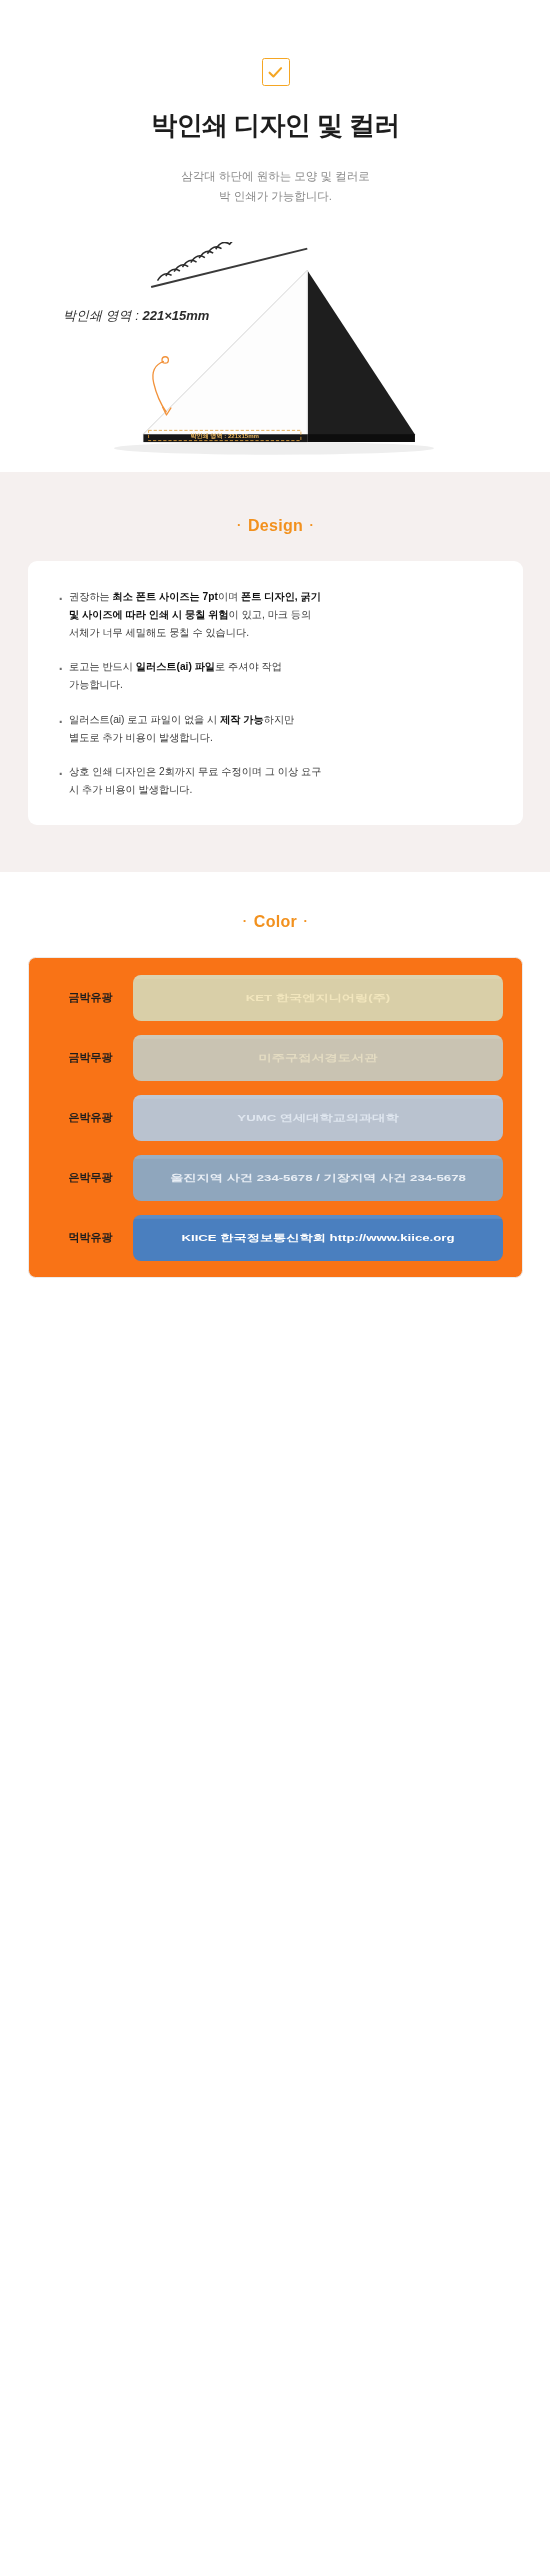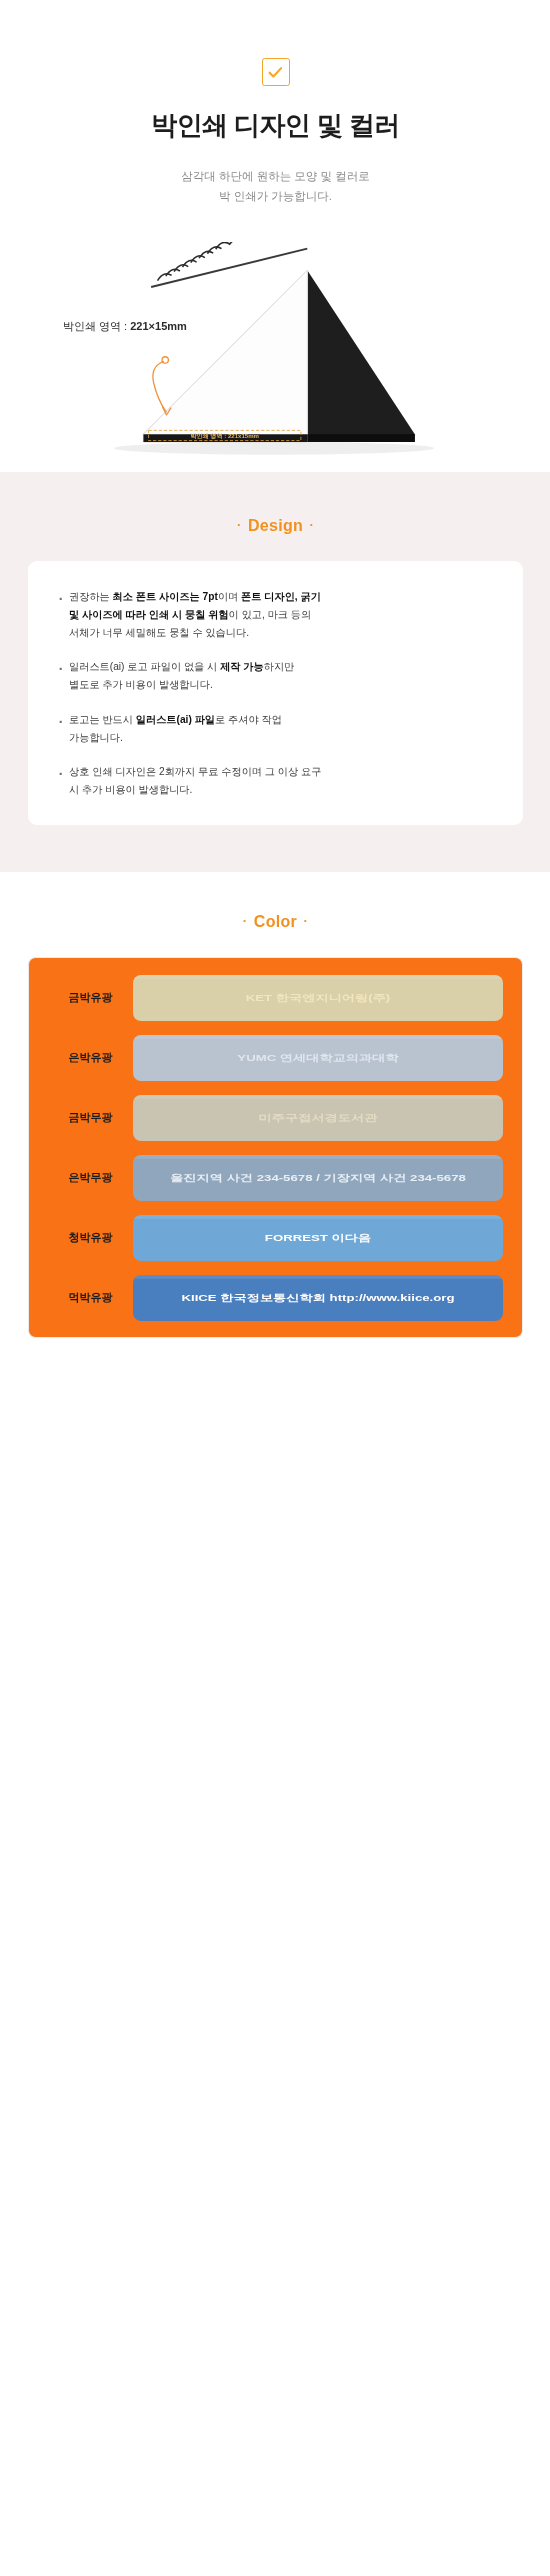--- a/index.html
+++ b/index.html
@@ -52,24 +52,25 @@
     height: 243px;
     margin-top: 23px;
   }
   .stand {
     position: absolute;
     left: 82px; top: 13px;
     width: 384px; height: 218px;
   }
   .callout-text {
     position: absolute;
-    left: 63px; top: 90px;
-    font-size: 11px;
+    left: 63px; top: 78px;
+    font-size: 13px;
     color: #2b2b2b;
     white-space: nowrap;
+    font-style: italic;
   }
   .callout-text b { font-weight: bold; }
 
   
   .section-grey {
     background: #f5f0ef;
     padding: 45px 0 47px 0;
   }
   .sec-title {
     text-align: center;
@@ -212,22 +213,22 @@
     </div>
   </section>
 
   <section class="section-grey">
     <h2 class="sec-title">
       <span class="dot">·</span><span>Design</span><span class="dot">·</span>
     </h2>
     <div class="card">
       <ul class="bullets" id="design-list">
           <li>권장하는 <b>최소 폰트 사이즈는 7pt</b>이며 <b>폰트 디자인, 굵기<br>및 사이즈에 따라 인쇄 시 뭉칠 위험</b>이 있고, 마크 등의<br>서체가 너무 세밀해도 뭉칠 수 있습니다.</li>
+          <li>로고는 반드시 <b>일러스트(ai) 파일</b>로 주셔야 작업<br>가능합니다.</li>
           <li>일러스트(ai) 로고 파일이 없을 시 <b>제작 가능</b>하지만<br>별도로 추가 비용이 발생합니다.</li>
-          <li>로고는 반드시 <b>일러스트(ai) 파일</b>로 주셔야 작업<br>가능합니다.</li>
           <li>상호 인쇄 디자인은 2회까지 무료 수정이며 그 이상 요구<br>시 추가 비용이 발생합니다.</li>
         </ul>
     </div>
   </section>
 
   <section class="section-white">
     <h2 class="sec-title">
       <span class="dot">·</span><span>Color</span><span class="dot">·</span>
     </h2>
 
@@ -239,56 +240,46 @@
           <div class="swatch-label">금박유광</div>
           <div class="swatch-img">
             <svg viewBox="0 0 420 72" preserveAspectRatio="none">
               <rect x="0" y="0" width="420" height="72" fill="#d9cfa8"></rect>
               <rect x="0" y="0" width="420" height="6" fill="rgba(255,255,255,0.10)"></rect>
               <text x="210" y="41" font-family="Liberation Sans, sans-serif" font-size="15" font-weight="bold" fill="#f2e6bd" text-anchor="middle">KET  한국엔지니어링(주)</text>
             </svg>
           </div>
         </div>
         <div class="swatch-row">
+          <div class="swatch-label">금박무광</div>
+          <div class="swatch-img">
+            <svg viewBox="0 0 420 72" preserveAspectRatio="none">
+              <rect x="0" y="0" width="420" height="72" fill="#c9c3b2"></rect>
+              <rect x="0" y="0" width="420" height="6" fill="rgba(255,255,255,0.10)"></rect>
+              <text x="210" y="41" font-family="Liberation Sans, sans-serif" font-size="15" font-weight="bold" fill="#e4dcc2" text-anchor="middle">미주구접서경도서관</text>
+            </svg>
+          </div>
+        </div>
+        <div class="swatch-row">
           <div class="swatch-label">은박유광</div>
           <div class="swatch-img">
             <svg viewBox="0 0 420 72" preserveAspectRatio="none">
               <rect x="0" y="0" width="420" height="72" fill="#b9c2cf"></rect>
               <rect x="0" y="0" width="420" height="6" fill="rgba(255,255,255,0.10)"></rect>
               <text x="210" y="41" font-family="Liberation Sans, sans-serif" font-size="15" font-weight="bold" fill="#dfe6ef" text-anchor="middle">YUMC  연세대학교의과대학</text>
             </svg>
           </div>
         </div>
         <div class="swatch-row">
-          <div class="swatch-label">금박무광</div>
-          <div class="swatch-img">
-            <svg viewBox="0 0 420 72" preserveAspectRatio="none">
-              <rect x="0" y="0" width="420" height="72" fill="#c9c3b2"></rect>
-              <rect x="0" y="0" width="420" height="6" fill="rgba(255,255,255,0.10)"></rect>
-              <text x="210" y="41" font-family="Liberation Sans, sans-serif" font-size="15" font-weight="bold" fill="#e4dcc2" text-anchor="middle">미주구접서경도서관</text>
-            </svg>
-          </div>
-        </div>
-        <div class="swatch-row">
           <div class="swatch-label">은박무광</div>
           <div class="swatch-img">
             <svg viewBox="0 0 420 72" preserveAspectRatio="none">
               <rect x="0" y="0" width="420" height="72" fill="#8fa6bd"></rect>
               <rect x="0" y="0" width="420" height="6" fill="rgba(255,255,255,0.10)"></rect>
               <text x="210" y="41" font-family="Liberation Sans, sans-serif" font-size="15" font-weight="bold" fill="#e8eef5" text-anchor="middle">울진지역 사건 234-5678 / 기장지역 사건 234-5678</text>
-            </svg>
-          </div>
-        </div>
-        <div class="swatch-row">
-          <div class="swatch-label">청박유광</div>
-          <div class="swatch-img">
-            <svg viewBox="0 0 420 72" preserveAspectRatio="none">
-              <rect x="0" y="0" width="420" height="72" fill="#6fa8d6"></rect>
-              <rect x="0" y="0" width="420" height="6" fill="rgba(255,255,255,0.10)"></rect>
-              <text x="210" y="41" font-family="Liberation Sans, sans-serif" font-size="15" font-weight="bold" fill="#ffffff" text-anchor="middle">FORREST  이다음</text>
             </svg>
           </div>
         </div>
         <div class="swatch-row">
           <div class="swatch-label">먹박유광</div>
           <div class="swatch-img">
             <svg viewBox="0 0 420 72" preserveAspectRatio="none">
               <rect x="0" y="0" width="420" height="72" fill="#4a7fbf"></rect>
               <rect x="0" y="0" width="420" height="6" fill="rgba(255,255,255,0.10)"></rect>
               <text x="210" y="41" font-family="Liberation Sans, sans-serif" font-size="15" font-weight="bold" fill="#ffffff" text-anchor="middle">KIICE 한국정보통신학회  http://www.kiice.org</text>

